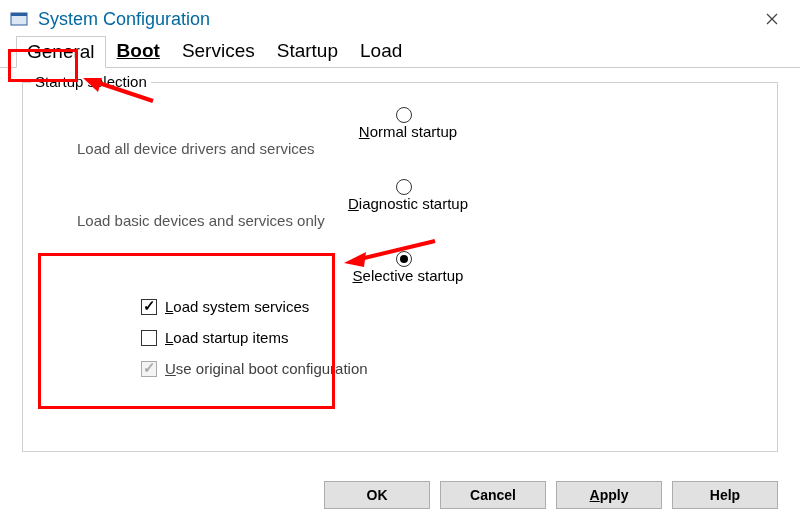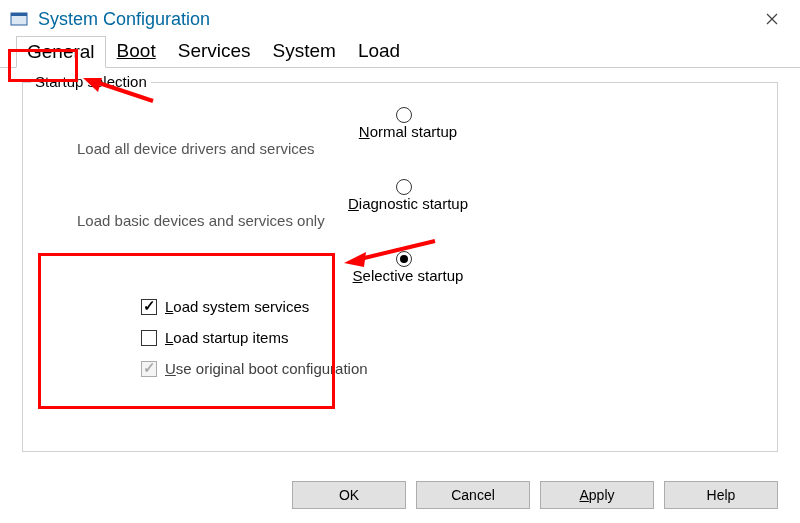--- a/index.html
+++ b/index.html
@@ -7,21 +7,21 @@
 
     .titlebar { height: 38px; display: flex; align-items: center; padding: 0 6px 0 10px; }
     .app-icon { width: 18px; height: 18px; margin-right: 10px; }
     .title-text { font-size: 18px; color: #0369a1; }
     .close-btn { margin-left: auto; width: 44px; height: 30px; display: flex; align-items: center; justify-content: center; cursor: pointer; }
     .close-btn svg { width: 12px; height: 12px; stroke: #444; }
 
     .tabs { display: flex; align-items: flex-end; padding-left: 16px; height: 30px; border-bottom: 1px solid #ccc; position: relative; }
     .tab { padding: 4px 10px; font-size: 19px; color: #000; cursor: pointer; border: 1px solid transparent; position: relative; }
     .tab.active { border: 1px solid #ccc; border-bottom: 1px solid #fff; background: #fff; margin-bottom: -1px; }
-    .tab .u { text-decoration: underline; }
+    .tab .u { text-decoration: underline; font-weight: bold; }
 
     .content { padding: 10px 22px 54px 22px; }
 
     .groupbox { border: 1px solid #d0d0d0; padding: 10px 14px 20px 14px; position: relative; margin-top: 4px; height: 370px;}
     .groupbox-legend { position: absolute; top: -10px; left: 8px; background: #fff; padding: 0 4px; font-size: 15px; }
 
     .radio-row { display: flex; align-items: center; margin-top: 14px; flex-direction: column; }
     .radio { width: 16px; height: 16px; border: 1px solid #333; border-radius: 50%; margin-right: 8px; position: relative; cursor: pointer; flex: 0 0 16px; }
     .radio.checked::after { content:""; position:absolute; top:3px; left:3px; width:8px; height:8px; background:#000; border-radius:50%; }
     .radio-label { font-size: 15px; }
@@ -33,21 +33,21 @@
     .checkbox-row { display: flex; align-items: center; margin-top: 14px; padding-left: 48px; }
     .checkbox { width: 16px; height: 16px; border: 1px solid #333; margin-right: 8px; position: relative; cursor: pointer; flex: 0 0 16px; background:#fff; }
     .checkbox.checked::after { content:"✓"; position:absolute; top:-3px; left:1px; font-size:15px; font-weight:bold; }
     .checkbox.disabled { border-color:#aaa; background:#f4f4f4; }
     .checkbox.disabled.checked::after { color:#aaa; }
     .checkbox-row.disabled .ck-label { color:#404040; }
     .ck-label { font-size:15px; }
     .ck-label .u { text-decoration: underline; }
 
     .button-bar { position:absolute; bottom:14px; right:22px; display:flex; gap:10px; }
-    .btn { width:114px; height:28px; background:#e1e1e1; border:1px solid #adadad; font-size:14px; cursor:pointer; display:flex; align-items:center; justify-content:center; }
+    .btn { width:106px; height:28px; background:#e1e1e1; border:1px solid #adadad; font-size:14px; cursor:pointer; display:flex; align-items:center; justify-content:center;font-weight:bold; }
     .btn .u { text-decoration: underline; }
 
     
     .hl-general { position:absolute; top:49px; left:8px; width:70px; height:33px; border:3px solid #f00; pointer-events:none; z-index:10; }
     .hl-selective { position:absolute; top:253px; left:38px; width:297px; height:156px; border:3px solid #f00; pointer-events:none; z-index:10; }
     .arrow { position:absolute; pointer-events:none; z-index:10; }
     .arrow svg { display:block; }
   </style>
 </head>
 <body>
@@ -65,21 +65,21 @@
         <line x1="1" y1="1" x2="11" y2="11" stroke-width="1.2"></line>
         <line x1="11" y1="1" x2="1" y2="11" stroke-width="1.2"></line>
       </svg>
   </div>
 </div>
 
 <div class="tabs">
   <div class="tab active"><span>General</span></div>
   <div class="tab"><span class="u">Boot</span></div>
   <div class="tab"><span>Services</span></div>
-  <div class="tab"><span>System</span></div>
+  <div class="tab"><span>Startup</span></div>
   <div class="tab"><span>Load</span></div>
 </div>
 
 <div class="content">
   <div class="groupbox">
     <div class="groupbox-legend">Startup selection</div>
 
     <div class="radio-block" style="margin-left:16px;">
       <div class="radio-row">
         <span class="radio"></span>

